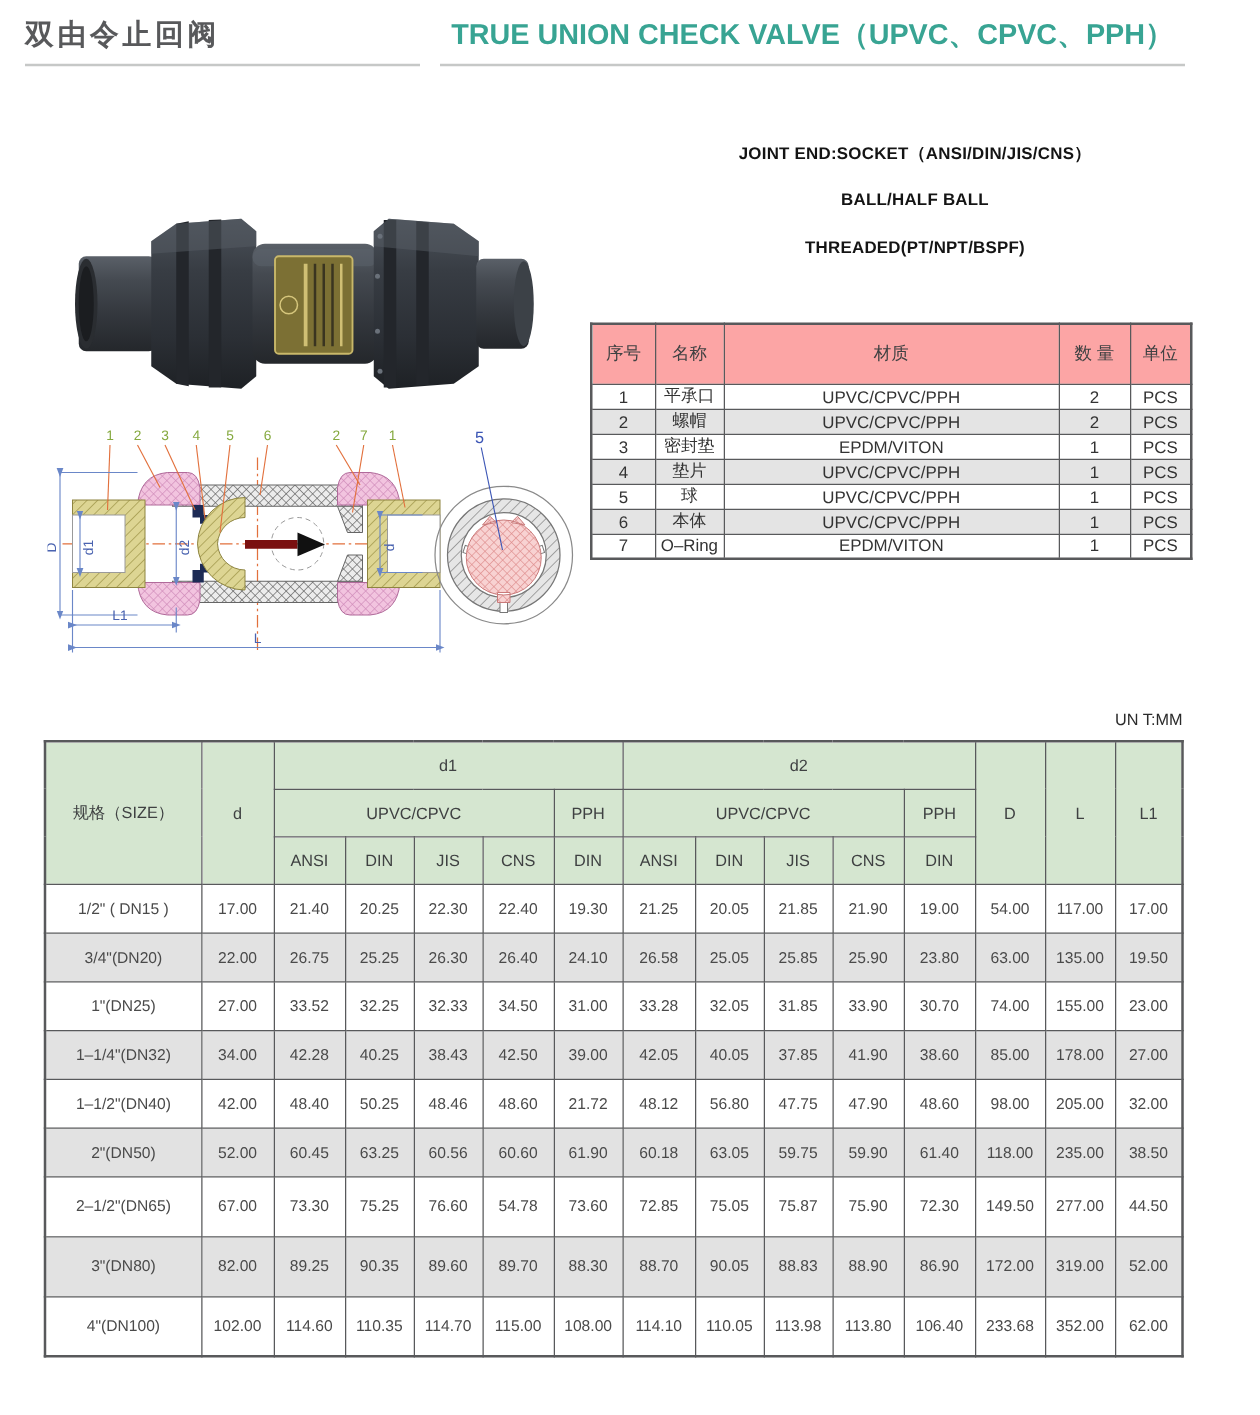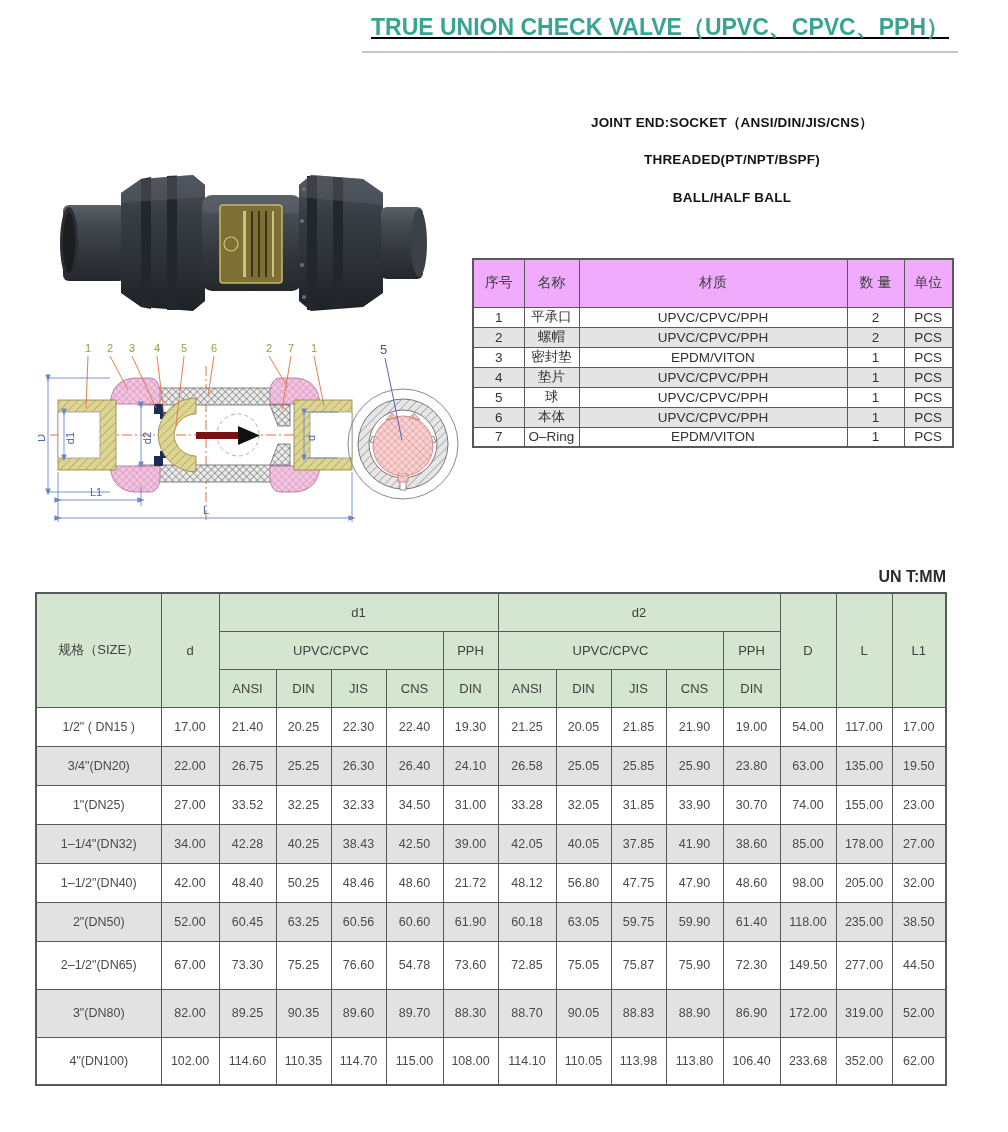--- a/index.html
+++ b/index.html
@@ -3,61 +3,65 @@
 <meta charset="utf-8">
 <style>
   * { margin:0; padding:0; box-sizing:border-box; }
   body { background:#fff; font-family:"Liberation Sans", sans-serif; }
   .page { position:relative; width:1008px; height:1132px; background:#fff; overflow:hidden; }
 
   
   .hdr-cn { position:absolute; left:20px; top:12px; width:316px; }
   .hdr-cn .t { font-size:23px; font-weight:600; color:#58595b; letter-spacing:3px; }
   .hdr-cn .u { margin-top:8px; height:2px; background:#c6c8c7; }
-  .hdr-en { position:absolute; left:362px; top:12px; width:596px;text-decoration:underline; }
+  .hdr-en { position:absolute; left:352px; top:12px; width:596px; }
   .hdr-en .t { font-size:23px; font-weight:600; color:#38a493; text-align:center; white-space:nowrap; }
   .hdr-en .u { margin-top:8px; height:2px; background:#c6c8c7; }
 
   
   .specs { position:absolute; left:472px; top:114px; width:520px;text-align:center; }
   .specs .line { font-size:13.5px; font-weight:700; color:#141414; height:38px; letter-spacing:.2px; }
 
   
   table { border-collapse:collapse; table-layout:fixed; }
   th, td { border:1px solid #58595b; text-align:center; vertical-align:middle;
            overflow:hidden; white-space:nowrap; }
 
   
   .parts { position:absolute; left:472px; top:258px; }
   .parts table { width:480px; border:2px solid #58595b; }
-  .parts th { background:#f0abfc; height:48px; font-size:14px; font-weight:400; color:#3f4142; }
+  .parts th { background:#fca5a5; height:48px; font-size:14px; font-weight:400; color:#3f4142; }
   .parts td { height:20px; font-size:13.5px; color:#333; font-weight:400; }
   .parts tr.alt td { background:#e4e4e4; }
 
   
   .photo { position:absolute; left:55px; top:145px; }
   .drawing { position:absolute; left:38px; top:338px; }
 
   
-  .unit-note { position:absolute; right:62px; top:568px; font-size:16px; font-weight:700; color:#2b2b2b; }
+  .unit-note { position:absolute; right:62px; top:568px; font-size:13px; font-weight:400; color:#2b2b2b; }
 
   
   .sizes { position:absolute; left:35px; top:592px; }
   .sizes table { width:911px; border:2px solid #58595b; }
   .sizes th { background:#d5e6d0; font-size:13px; font-weight:400; color:#3f4142; height:38px; }
   .sizes td { font-size:12.5px; color:#4a4a4a; }
   .sizes tr.r td { height:39px; }
   .sizes tr.tall td { height:48px; }
   .sizes tr.alt td { background:#e2e2e2; }
 </style>
 </head>
 <body>
 
 <div class="page">
 
+  <div class="hdr-cn">
+    <div class="t">双由令止回阀</div>
+    <div class="u"></div>
+  </div>
   <div class="hdr-en">
     <div class="t">TRUE UNION CHECK VALVE（UPVC、CPVC、PPH）</div>
     <div class="u"></div>
   </div>
 
   <div class="photo">
     <svg width="375" height="195" viewBox="0 0 375 195">
       <defs>
         <linearGradient id="gBody" x1="0" y1="0" x2="0" y2="1">
           <stop offset="0" stop-color="#5a6068"></stop>
@@ -102,22 +106,22 @@
       <circle cx="247" cy="76" r="2" fill="#6a717a"></circle>
         <circle cx="247" cy="120" r="2" fill="#6a717a"></circle>
 
       <rect x="326" y="62" width="42" height="72" rx="6" fill="url(#gBody)"></rect>
       <ellipse cx="364" cy="98" rx="8" ry="34" fill="#3c4147"></ellipse>
     </svg>
   </div>
 
   <div class="specs">
     <div class="line">JOINT END:SOCKET（ANSI/DIN/JIS/CNS）</div>
+    <div class="line">BALL/HALF BALL</div>
     <div class="line">THREADED(PT/NPT/BSPF)</div>
-    <div class="line">BALL/HALF BALL</div>
   </div>
 
   <div class="parts">
     <table>
       <colgroup>
           <col style="width:51px">
           <col style="width:55px">
           <col style="width:268px">
           <col style="width:57px">
           <col style="width:49px">

